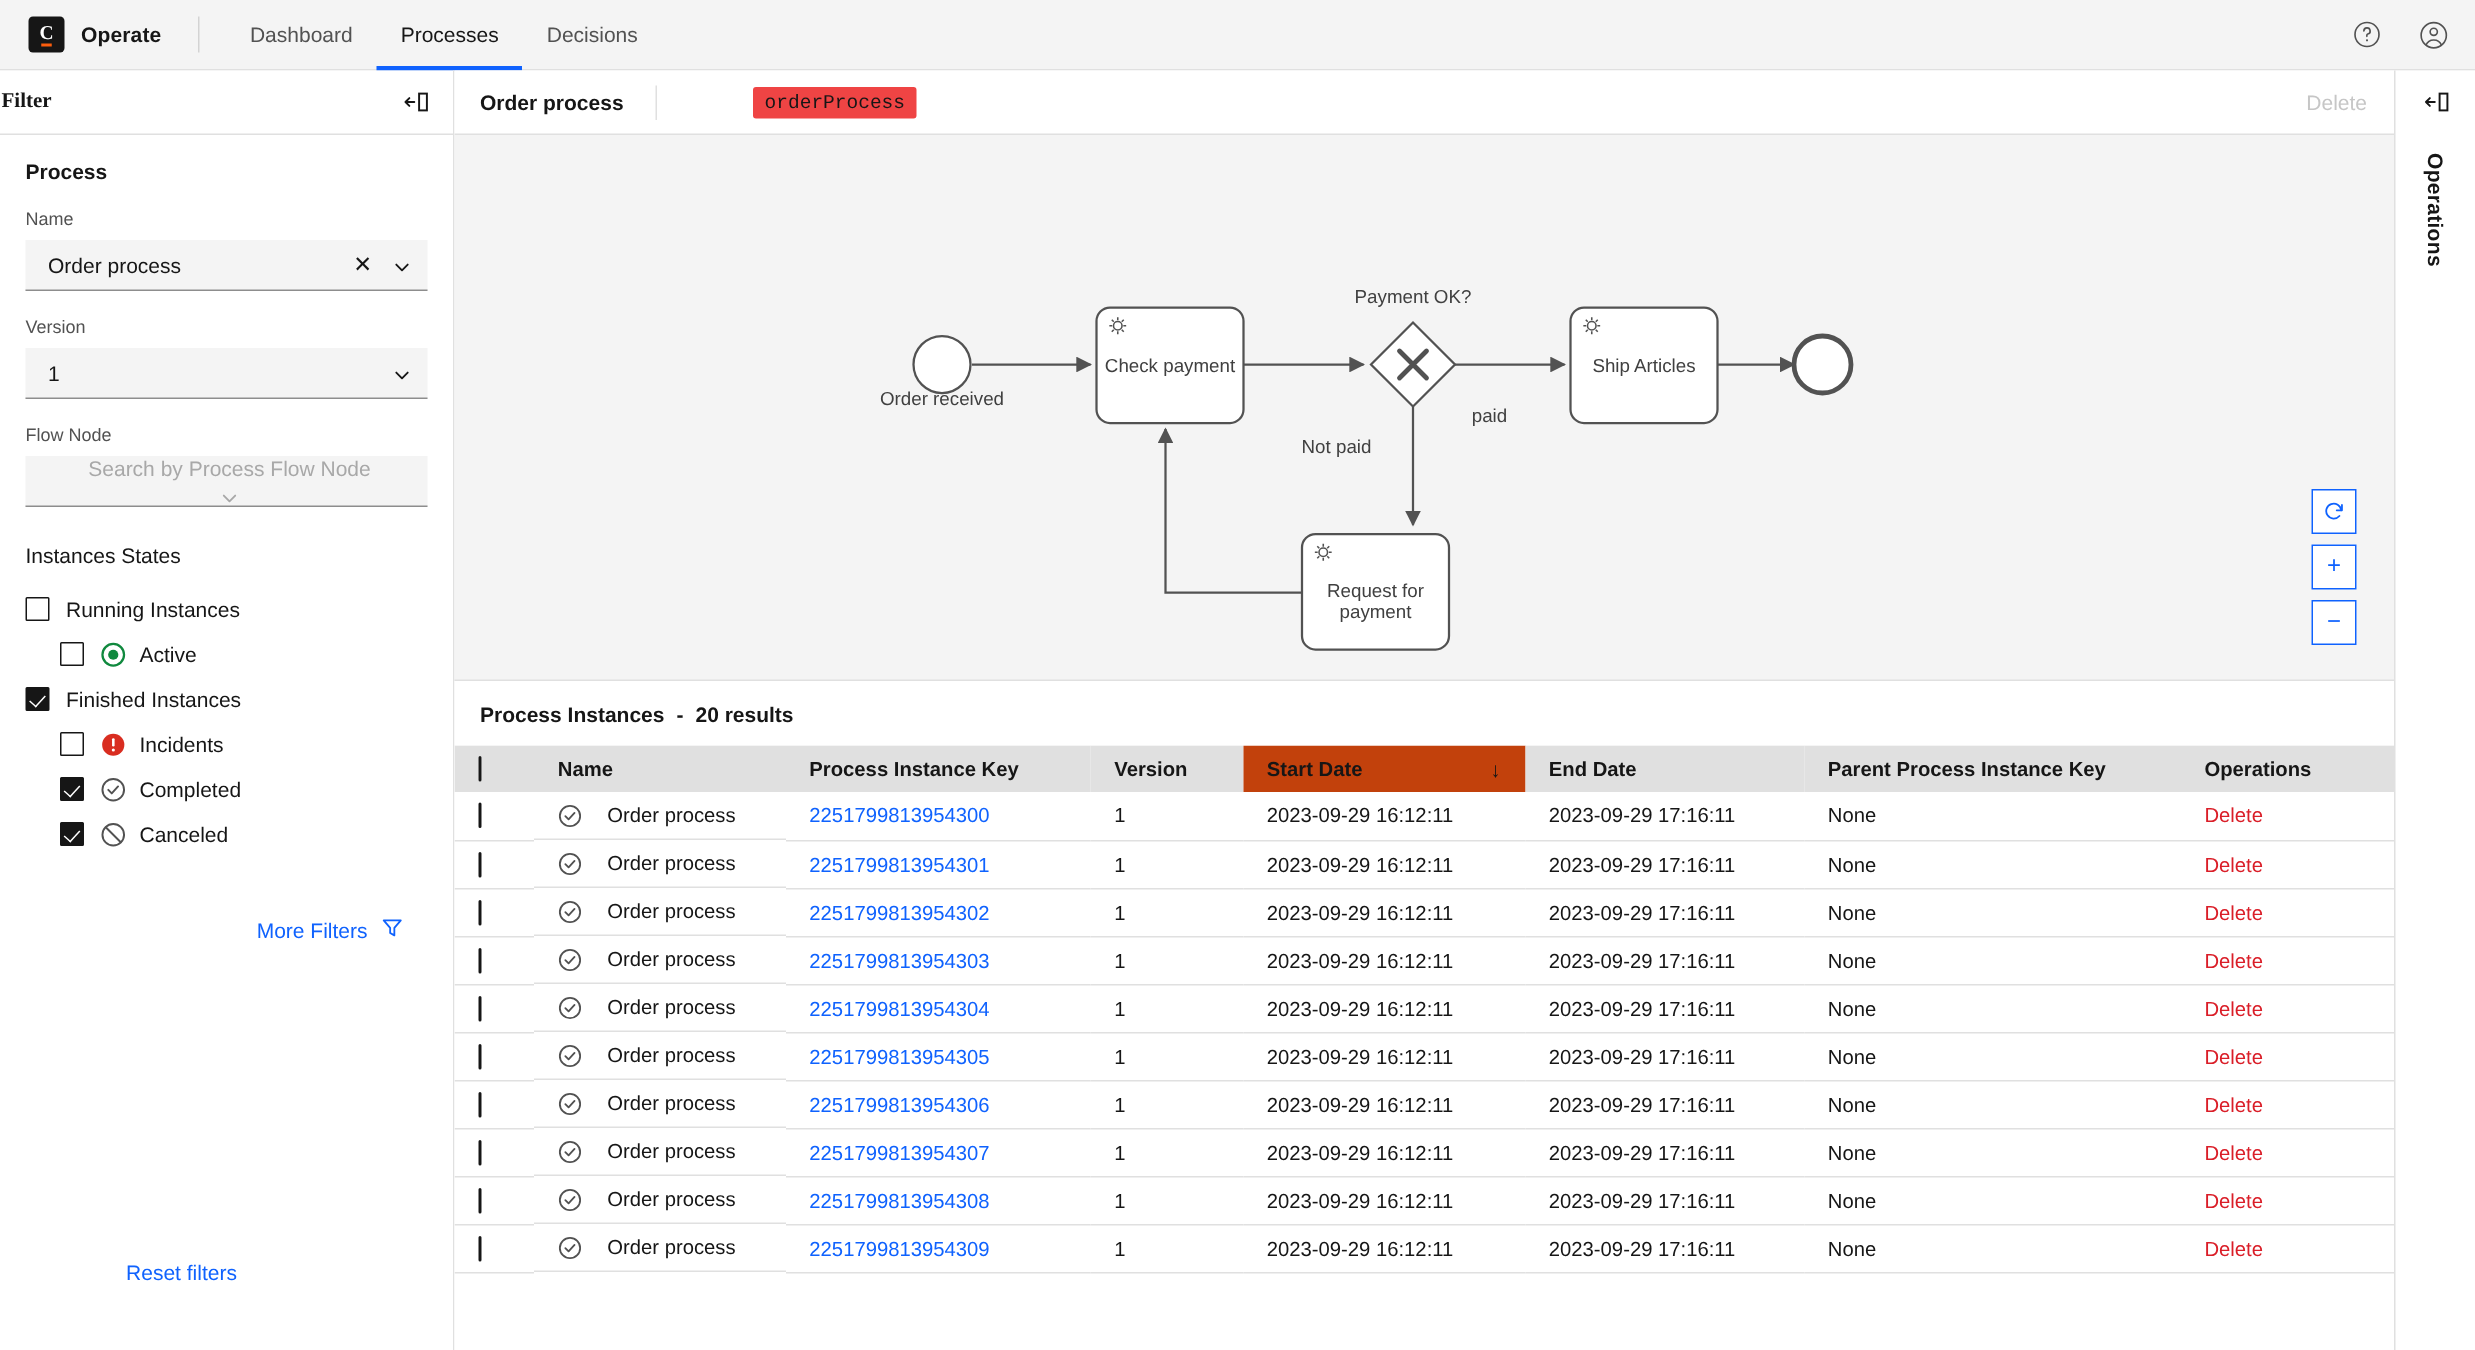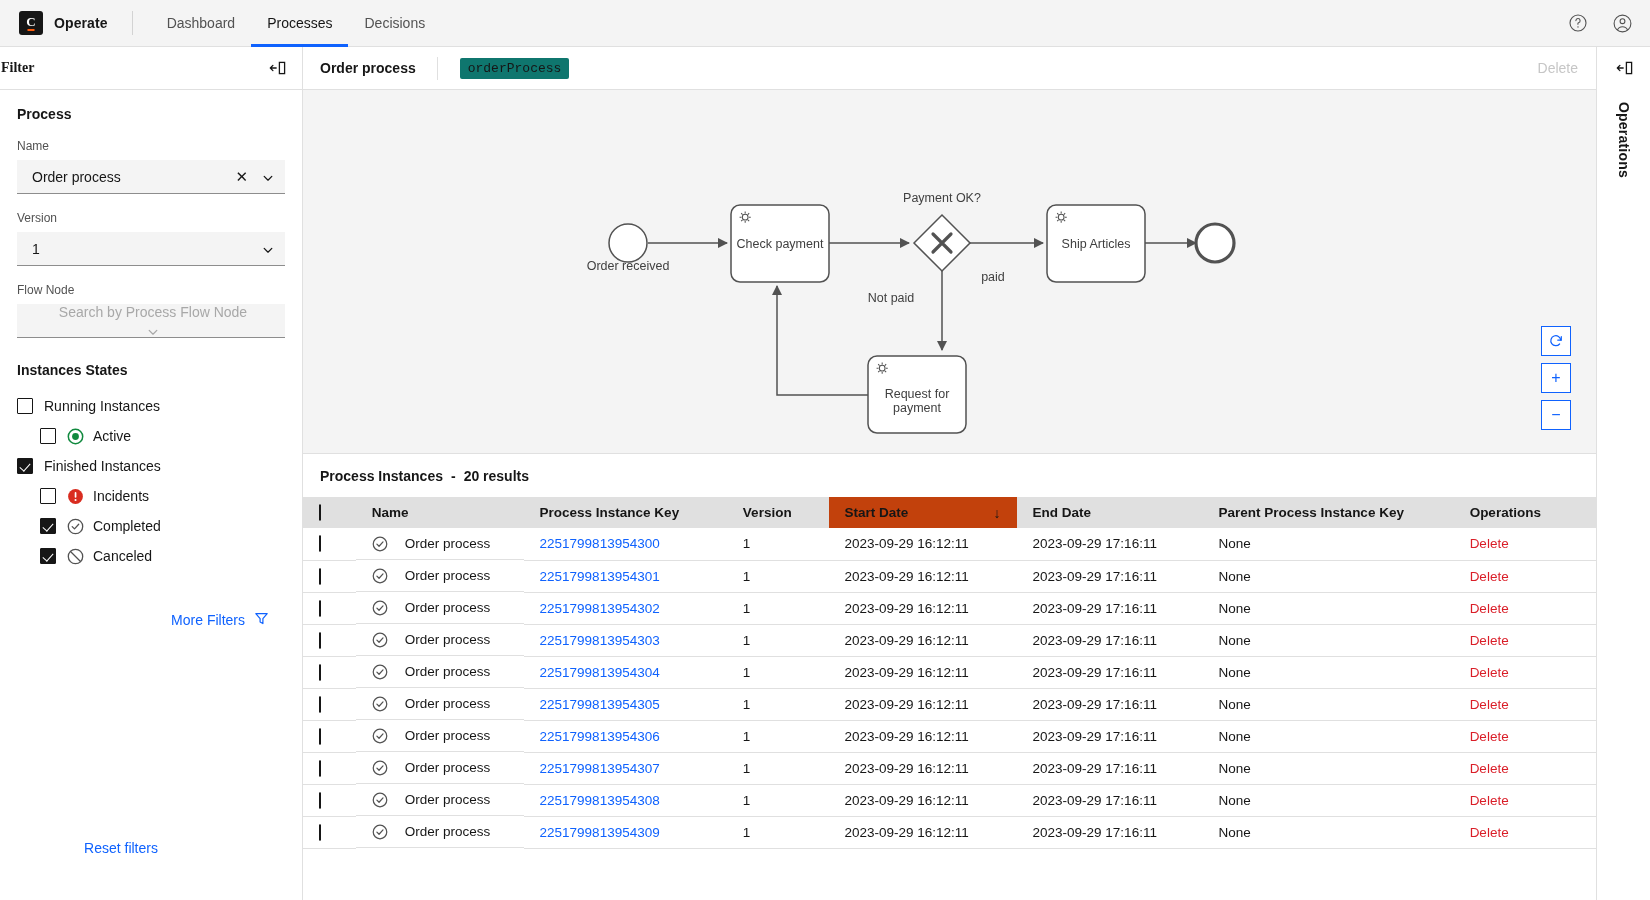--- a/index.html
+++ b/index.html
@@ -69,21 +69,21 @@
     height: 34px; background: #f4f4f4; border-bottom: 1px solid #8d8d8d;
     display: flex; align-items: center; padding: 0 11px 0 15px;
     font-size: 14px; cursor: pointer;
   }
   .select-box .value { flex: 1; color: #161616; }
   .select-box .value.placeholder { color: #a8a8a8; }
   .select-box.disabled { opacity: 1; flex-direction: column; }
   .sel-clear { color: #161616; font-size: 15px; margin-right: 14px; cursor: pointer; line-height: 1; }
   .chev { width: 12px; height: 12px; color: #161616; }
 
-  .states-title { font-size: 14px; font-weight: 700; margin: 24px 0 13px 0; }
+  .states-title { font-size: 14px; font-weight: 400; margin: 24px 0 13px 0; }
   .cb-row { display: flex; align-items: center; height: 30px; cursor: pointer; }
   .cb-row.indent { padding-left: 23px; }
   .cbox {
     width: 16px; height: 16px; border: 1px solid #161616; border-radius: 1px;
     background: #fff; flex: none; position: relative;
   }
   .cbox.checked { background: #161616; border-color: #161616; }
   .cbox.checked::after {
     content: ""; position: absolute; left: 4px; top: 1.5px;
     width: 5px; height: 9px; border: solid #fff; border-width: 0 1.6px 1.6px 0;
@@ -122,21 +122,21 @@
   .center { position: absolute; top: 47px; left: 303px; width: 1293px; height: 853px; background: #f4f4f4; }
 
   .diagram-head {
     height: 43px; background: #fff; border-bottom: 1px solid #e0e0e0;
     display: flex; align-items: center; padding: 0 18px 0 17px;
   }
   .proc-name { font-size: 14px; font-weight: 700; }
   .head-sep { width: 1px; height: 23px; background: #e0e0e0; margin: 0 22px 0 21px; }
   .proc-id {
     font-family: "Liberation Mono", monospace; font-size: 13px;
-    background: #0f766e; padding: 3px 8px; border-radius: 2px; color: #161616;
+    background: #ef4444; padding: 3px 8px; border-radius: 2px; color: #161616; margin-left: 42px;
   }
   .delete-disabled { margin-left: auto; font-size: 14px; color: #c6c6c6; cursor: default; }
 
   .diagram-wrap {
     position: relative; height: 364px; background: #f4f4f4;
     border-bottom: 1px solid #e0e0e0;
   }
   .diagram-svg { position: absolute; inset: 0; }
   .zoom-ctrls { position: absolute; right: 25px; bottom: 23px; width: 30px; }
   .zbtn {

